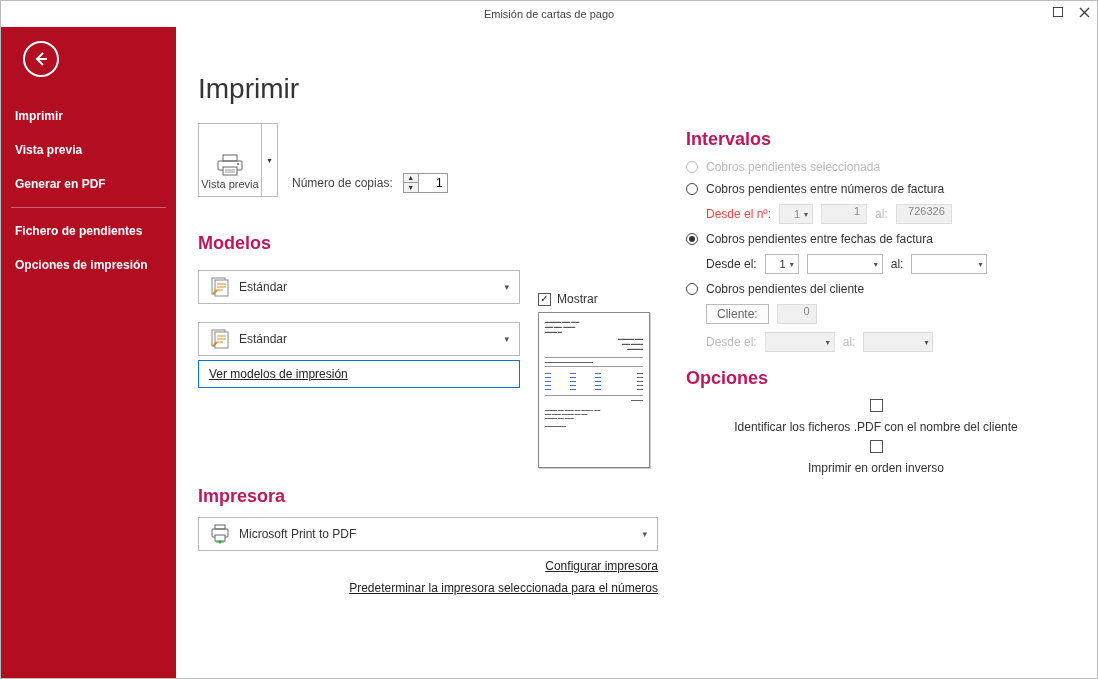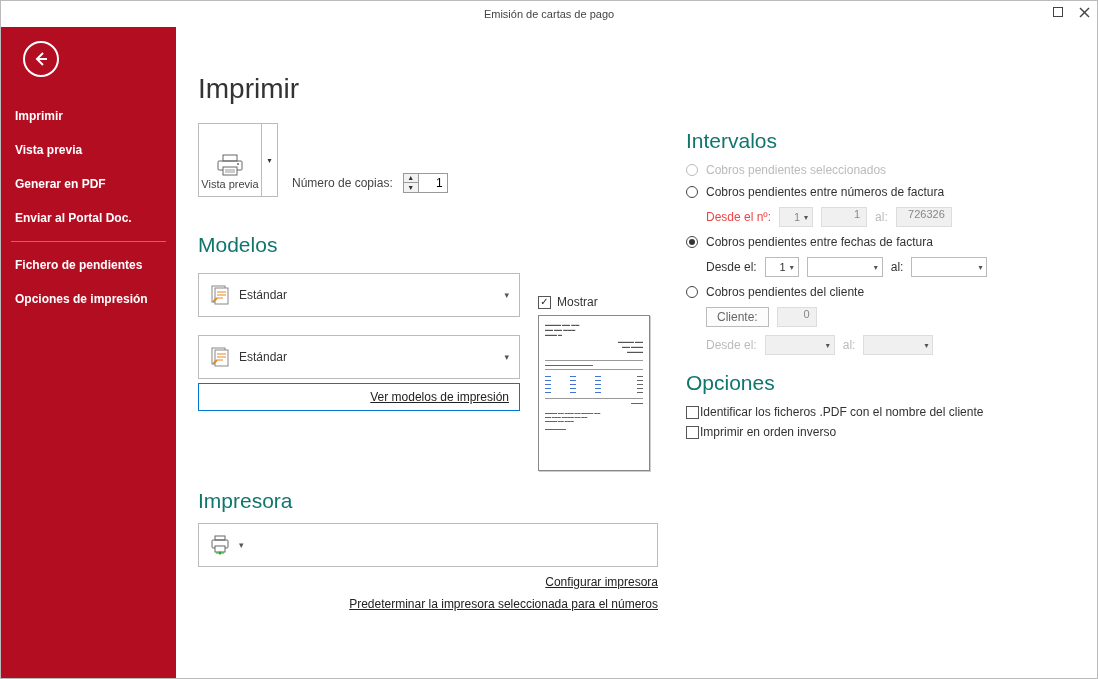--- a/index.html
+++ b/index.html
@@ -14,63 +14,63 @@
   .sidebar { width:175px; background:#B30D22; color:#fff; display:flex; flex-direction:column; padding-top:14px; }
   .back-circle { width:36px; height:36px; border:2px solid #fff; border-radius:50%; margin-left:22px; margin-bottom:22px; display:flex; align-items:center; justify-content:center; cursor:pointer; }
   .sidebar-item { padding:10px 14px 10px 14px; font-size:12px; font-weight:600; cursor:pointer; }
   .sidebar-sep { border-top:1px solid rgba(255,255,255,0.35); margin:6px 10px 6px 10px; }
 
   .main { flex:1; padding:20px 22px 10px 22px; display:flex; gap:28px; }
   .left-col { width:460px; }
   .right-col { width:380px; }
 
   h1.page-title { font-size:28px; font-weight:300; color:#333; margin:26px 0 18px 0; }
-  h2.section { font-size:21px; font-weight:400; color:#0f766e; margin:18px 0 10px 0; }
+  h2.section { font-size:18px; font-weight:700; color:#be185d; margin:18px 0 10px 0; }
 
   .split-btn { display:inline-flex; border:1px solid #bbb; height:74px; vertical-align:top;}
   .split-main { width:62px; display:flex; flex-direction:column; align-items:center; justify-content:flex-end; padding:4px 0 6px 0; cursor:pointer; }
   .split-main .lbl { font-size:11px; color:#444; margin-top:2px;}
   .split-drop { width:16px; border-left:1px solid #bbb; display:flex; align-items:center; justify-content:center; cursor:pointer;}
   .printer-icon { width:28px; height:22px; }
 
   .copies-wrap { display:inline-flex; align-items:center; gap:10px; margin-left:14px; vertical-align:bottom; margin-bottom:4px; }
   .copies-label { font-size:12px; color:#444; }
   .spinner { display:flex; border:1px solid #999; height:20px;}
   .spinner-btns { display:flex; flex-direction:column; border-right:1px solid #999;}
   .spin { width:14px; height:10px; font-size:7px; line-height:8px; display:flex; align-items:center; justify-content:center; background:#f2f2f2; cursor:pointer;}
   .spin:first-child { border-bottom:1px solid #999;}
   .spinner input { border:0; width:28px; text-align:right; padding:0 4px; font-size:12px;}
 
-  .combo { border:1px solid #bbb; height:44px; display:flex; align-items:center; padding:0 10px; margin-top:6px; cursor:pointer; background:#fff; }
+  .combo { border:1px solid #bbb; height:34px; display:flex; align-items:center; padding:0 10px; margin-top:6px; cursor:pointer; background:#fff; }
   .combo .ico { width:22px; height:22px; margin-right:8px; flex:0 0 auto;}
   .combo .txt { flex:1; font-size:12px; color:#333;}
   .combo .caret { font-size:9px; color:#555;}
   
-  .link-box { border:1px solid #0078d4; margin-top:4px; text-align:right; padding:6px 10px; }
+  .link-box { border:1px solid #0078d4; margin-top:4px; text-align:left; padding:6px 10px; }
   .link { color:#222; text-decoration:underline; cursor:pointer; font-size:12px;}
   .link-row { text-align:right; margin-top:8px; }
 
   .mostrar-row { margin-bottom:6px; display:flex; align-items:center; gap:6px;}
   .chk { width:13px; height:13px; border:1px solid #555; display:inline-flex; align-items:center; justify-content:center; background:#fff;}
   .chk.checked::after { content:"✓"; font-size:10px; color:#222; line-height:10px;}
   .preview-thumb { width:112px; height:156px; border:1px solid #888; background:#fff; box-shadow:1px 1px 0 #ccc; padding:6px; font-size:3px; line-height:4px; color:#555; overflow:hidden;}
 
   .radio-row { display:flex; align-items:center; gap:8px; margin:8px 0; font-size:12px;}
   .radio { width:12px; height:12px; border:1px solid #444; border-radius:50%; display:inline-flex; align-items:center; justify-content:center;}
   .radio.sel::after { content:""; width:6px; height:6px; background:#333; border-radius:50%;}
   .radio.dis { border-color:#bbb; }
   .sub { margin-left:20px; display:flex; align-items:center; gap:8px; font-size:12px; margin-top:4px; margin-bottom:8px;}
   .sub label { color:#666; }
   .small-combo { border:1px solid #bbb; height:20px; display:inline-flex; align-items:center; background:#fff; padding:0 4px 0 6px; cursor:pointer;}
   .small-combo .v { min-width:14px; text-align:right; font-size:11px;}
   .small-combo .c { font-size:8px; margin-left:4px; color:#555;}
   .small-input { border:1px solid #bbb; height:20px; background:#fff; text-align:right; padding:0 6px; font-size:11px;}
   .disabled { background:#f0f0f0; color:#888; border-color:#ddd; }
 
-  .opt-row { display:flex; align-items:center; gap:1px; margin:6px 0; font-size:12px;}
+  .opt-row { display:flex; align-items:center; gap:8px; margin:6px 0; font-size:12px;flex-direction:column;}
   
   .right-top-spacer { height:64px;}
 
   .preview-col { width:120px; padding-top:28px; }
   
   .doc-ico svg { display:block; }
 </style>
 </head>
 <body>
 
@@ -95,21 +95,20 @@
     <div class="sidebar">
       <div class="back-circle">
         <svg width="18" height="18" viewBox="0 0 18 18">
             <path d="M11 3 L5 9 L11 15" fill="none" stroke="#fff" stroke-width="2"></path>
             <line x1="5" y1="9" x2="15" y2="9" stroke="#fff" stroke-width="2"></line>
           </svg>
       </div>
       <div class="sidebar-item">Imprimir</div>
       <div class="sidebar-item">Vista previa</div>
       <div class="sidebar-item">Generar en PDF</div>
-      <div class="sidebar-item">Enviar al Portal Doc.</div>
       <div class="sidebar-sep"></div>
       <div class="sidebar-item">Fichero de pendientes</div>
       <div class="sidebar-item">Opciones de impresión</div>
     </div>
 
     <div class="main">
 
       <div class="left-col">
         <h1 class="page-title">Imprimir</h1>
 
@@ -230,33 +229,34 @@
           <span class="ico">
             <svg width="22" height="22" viewBox="0 0 22 22">
                 <rect x="6" y="2" width="10" height="4" fill="none" stroke="#666"></rect>
                 <rect x="3" y="6" width="16" height="8" rx="1" fill="none" stroke="#666"></rect>
                 <rect x="6" y="12" width="10" height="6" fill="#fff" stroke="#666"></rect>
                 <circle cx="11" cy="19" r="1.5" fill="#2a2"></circle>
                 <line x1="7" y1="19" x2="9.5" y2="19" stroke="#2a2"></line>
                 <line x1="12.5" y1="19" x2="15" y2="19" stroke="#2a2"></line>
               </svg>
           </span>
+          <span class="txt">Microsoft Print to PDF</span>
           <span class="caret">▾</span>
         </div>
         <div class="link-row"><span class="link">Configurar impresora</span></div>
         <div class="link-row"><span class="link">Predeterminar la impresora seleccionada para el números</span></div>
       </div>
 
       <div class="right-col">
         <div class="right-top-spacer"></div>
         <h2 class="section">Intervalos</h2>
 
         <div class="radio-row">
           <span class="radio dis"></span>
-          <span style="color:#bbb;">Cobros pendientes seleccionados</span>
+          <span style="color:#bbb;">Cobros pendientes seleccionada</span>
         </div>
 
         <div class="radio-row">
           <span class="radio"></span>
           <span>Cobros pendientes entre números de factura</span>
         </div>
         <div class="sub">
           <label style="color:#ef4444;">Desde el nº:</label>
           <span class="small-combo disabled">
               <span class="v">1</span>

